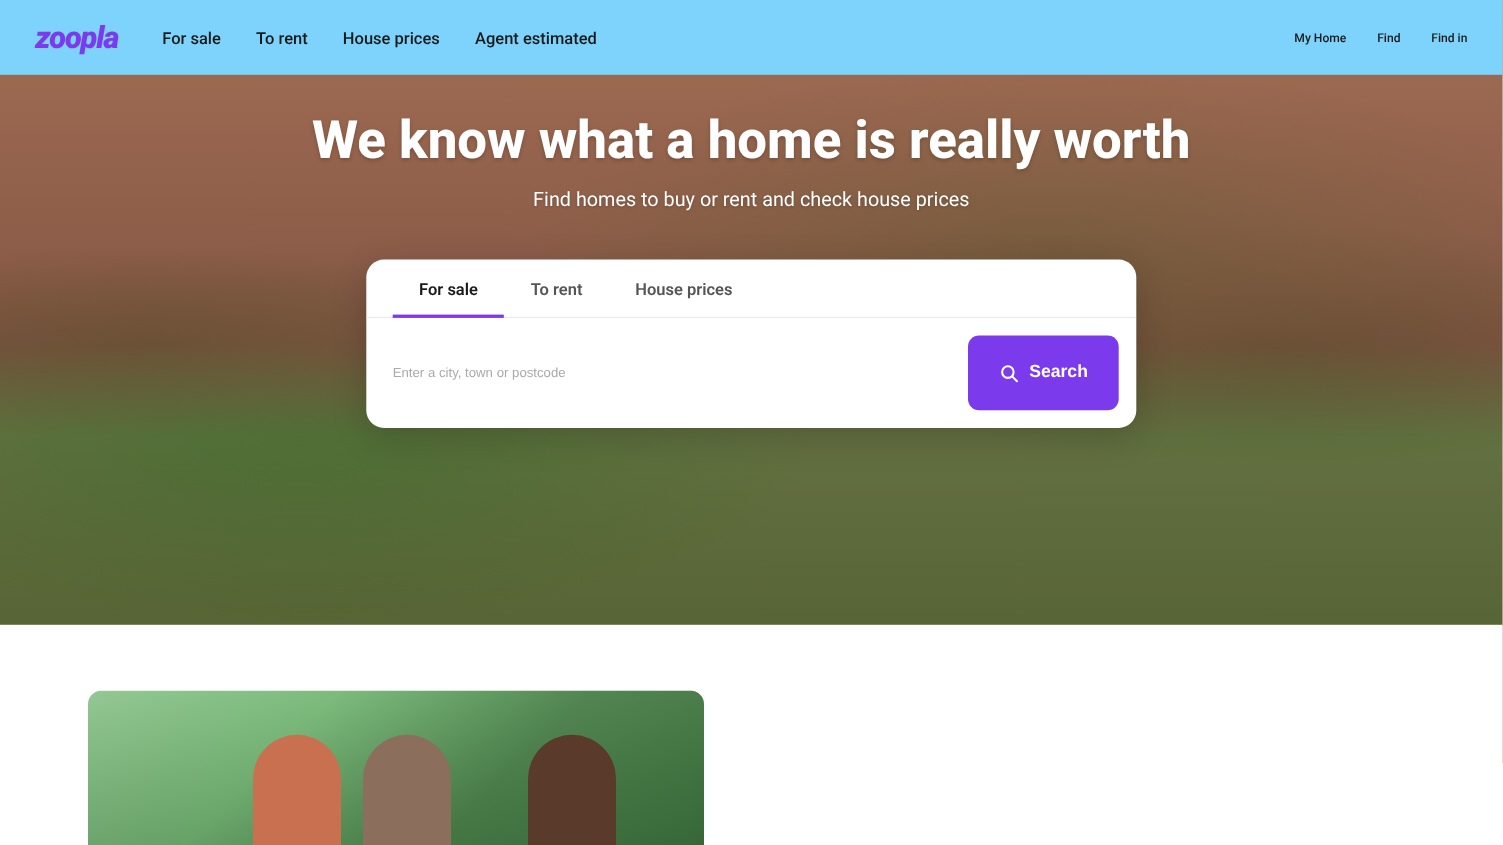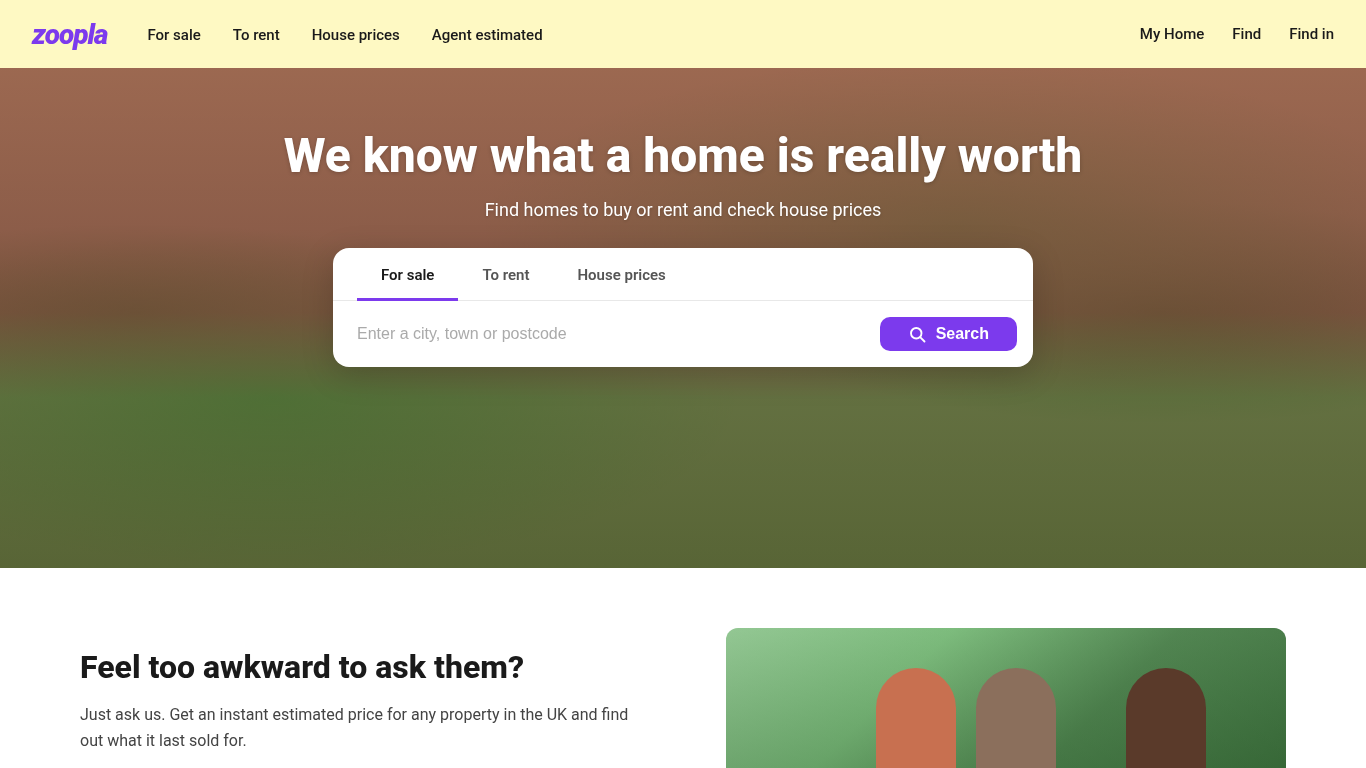--- a/index.html
+++ b/index.html
@@ -8,21 +8,21 @@
     
     .header {
       position: absolute;
       top: 0; left: 0; right: 0;
       z-index: 10;
       display: flex;
       align-items: center;
       justify-content: space-between;
       padding: 0 32px;
       height: 68px;
-      background: #fef9c3;
+      background: #7dd3fc;
     }
     .header-left {
       display: flex;
       align-items: center;
       gap: 40px;
     }
     .logo {
       font-size: 28px;
       font-weight: 900;
       color: #7c3aed;
@@ -41,21 +41,21 @@
       font-weight: 500;
     }
     .header-right {
       display: flex;
       align-items: center;
       gap: 28px;
     }
     .header-right a {
       text-decoration: none;
       color: #1a1a1a;
-      font-size: 15px;
+      font-size: 11px;
       font-weight: 500;
     }
 
     
     .hero {
       position: relative;
       width: 100%;
       height: 568px;
       overflow: hidden;
     }
@@ -99,27 +99,26 @@
       padding-top: 100px;
     }
     .hero-title {
       color: white;
       font-size: 48px;
       font-weight: 800;
       text-align: center;
       line-height: 1.15;
       margin-bottom: 16px;
       text-shadow: 0 1px 4px rgba(0,0,0,0.2);
-      margin-top: 28px;
     }
     .hero-subtitle {
       color: white;
       font-size: 18px;
       font-weight: 400;
-      margin-bottom: 28px;
+      margin-bottom: 44px;
       text-shadow: 0 1px 3px rgba(0,0,0,0.2);
     }
 
     
     .search-box {
       background: white;
       border-radius: 16px;
       padding: 0;
       width: 700px;
       box-shadow: 0 8px 32px rgba(0,0,0,0.18);
@@ -147,33 +146,33 @@
     .search-input-row {
       display: flex;
       align-items: center;
       padding: 16px 16px 16px 24px;
       gap: 12px;
     }
     .search-input {
       flex: 1;
       border: none;
       outline: none;
-      font-size: 16px;
+      font-size: 12px;
       color: #1a1a1a;
       background: transparent;
     }
     .search-input::placeholder {
       color: #aaa;
     }
     .search-btn {
       background: #7c3aed;
       color: white;
       border: none;
       border-radius: 10px;
-      padding: 8px 28px;
+      padding: 25px 28px;
       font-size: 16px;
       font-weight: 600;
       cursor: pointer;
       display: flex;
       align-items: center;
       gap: 10px;
       white-space: nowrap;
     }
     .search-icon-svg {
       width: 18px;
@@ -281,22 +280,18 @@
             <line x1="16.5" y1="16.5" x2="22" y2="22"></line>
           </svg>
           <span>Search</span>
         </button>
       </div>
     </div>
   </div>
 </section>
 
 <section class="below-fold">
-  <div class="below-left">
-    <h2 class="below-title">Feel too awkward to ask them?</h2>
-    <p class="below-desc">Just ask us. Get an instant estimated price for any property in the UK and find out what it last sold for.</p>
-  </div>
   <div class="below-right">
     <div class="person-sim person1"></div>
     <div class="person-sim person2"></div>
     <div class="person-sim person3"></div>
   </div>
 </section>
 
 </body></html>

